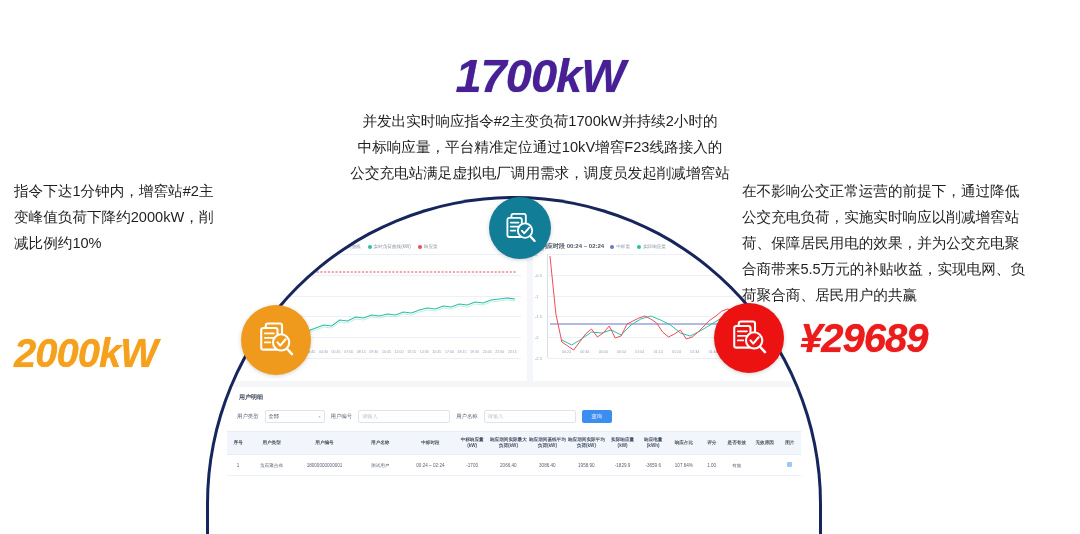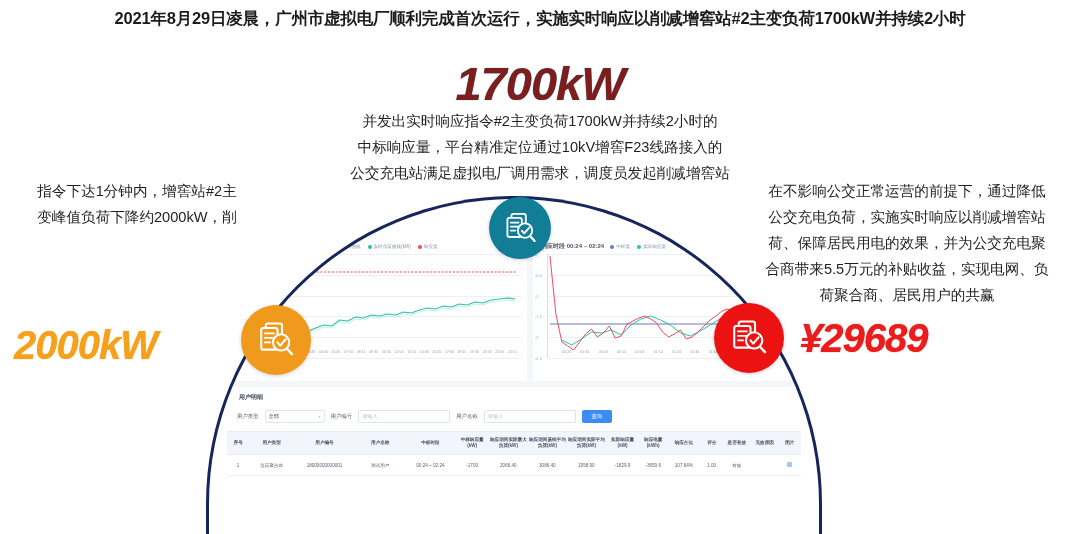--- a/index.html
+++ b/index.html
@@ -20,37 +20,37 @@
   }
 
   
   .big-stat {
     position: absolute;
     font-weight: 900; font-style: italic;
     letter-spacing: -1px;
     line-height: 1;
   }
   #stat-1700 {
-    left: 0; top: 60px; width: 1080px; text-align: center;
-    font-size: 47px; color: #7f1d1d;
+    left: 0; top: 52px; width: 1080px; text-align: center;
+    font-size: 47px; color: #4c1d95;
     text-shadow: 0 0 1px #1287a8;
   }
   #stat-2000 {
-    left: 14px; top: 325px;
+    left: 14px; top: 333px;
     font-size: 40px; color: #f5a11d;
     text-shadow: 0 0 1px #f5a11d;
   }
   #stat-54894 {
     left: 800px; top: 318px;
     font-size: 40px; color: #ed1c1c;
     text-shadow: 0 0 1px #ed1c1c;
   }
 
   
-  .para { position: absolute; color: #1f1f1f; font-size: 14.6px; line-height: 26px; font-weight: 500; text-align: center; }
+  .para { position: absolute; color: #1f1f1f; font-size: 14.6px; line-height: 26px; font-weight: 500; }
   .para .line { white-space: nowrap; }
   #para-top  { left: 0; top: 108px; width: 1080px; text-align: center; }
   #para-left { left: 14px; top: 178px; width: 246px; }
   #para-right{ left: 742px; top: 178px; width: 330px; }
 
   
   .arch {
     position: absolute; left: 206px; top: 196px;
     width: 616px; height: 338px;
     border: 3px solid #16255c;
@@ -136,35 +136,35 @@
   #badge-teal   { left:489px; top:197px; width:62px; height:62px; background:#127d96; }
   #badge-orange { left:241px; top:305px; width:70px; height:70px; background:#f09a1d; }
   #badge-red    { left:714px; top:303px; width:70px; height:70px; background:#ec1212; }
   .badge svg { width:62%; height:62%; }
 </style>
 </head>
 <body>
 
 <div id="root">
 
-  <div class="headline">2021年8月29日凌晨，广州市虚拟电厂顺利完成首次运行，实施实时响应以削减增窖站#2主变负荷1700kW并持续2小时</div>
 
   <div class="big-stat" id="stat-1700">1700kW</div>
   <div class="big-stat" id="stat-2000">2000kW</div>
   <div class="big-stat" id="stat-54894">¥29689</div>
 
   <div class="para" id="para-top">
     <div class="line">并发出实时响应指令#2主变负荷1700kW并持续2小时的</div>
     <div class="line">中标响应量，平台精准定位通过10kV增窖F23线路接入的</div>
     <div class="line">公交充电站满足虚拟电厂调用需求，调度员发起削减增窖站</div>
   </div>
 
   <div class="para" id="para-left">
     <div class="line">指令下达1分钟内，增窖站#2主</div>
     <div class="line">变峰值负荷下降约2000kW，削</div>
+    <div class="line">减比例约10%</div>
   </div>
 
   <div class="para" id="para-right">
     <div class="line">在不影响公交正常运营的前提下，通过降低</div>
     <div class="line">公交充电负荷，实施实时响应以削减增窖站</div>
     <div class="line">荷、保障居民用电的效果，并为公交充电聚</div>
     <div class="line">合商带来5.5万元的补贴收益，实现电网、负</div>
     <div class="line">荷聚合商、居民用户的共赢</div>
   </div>
 

